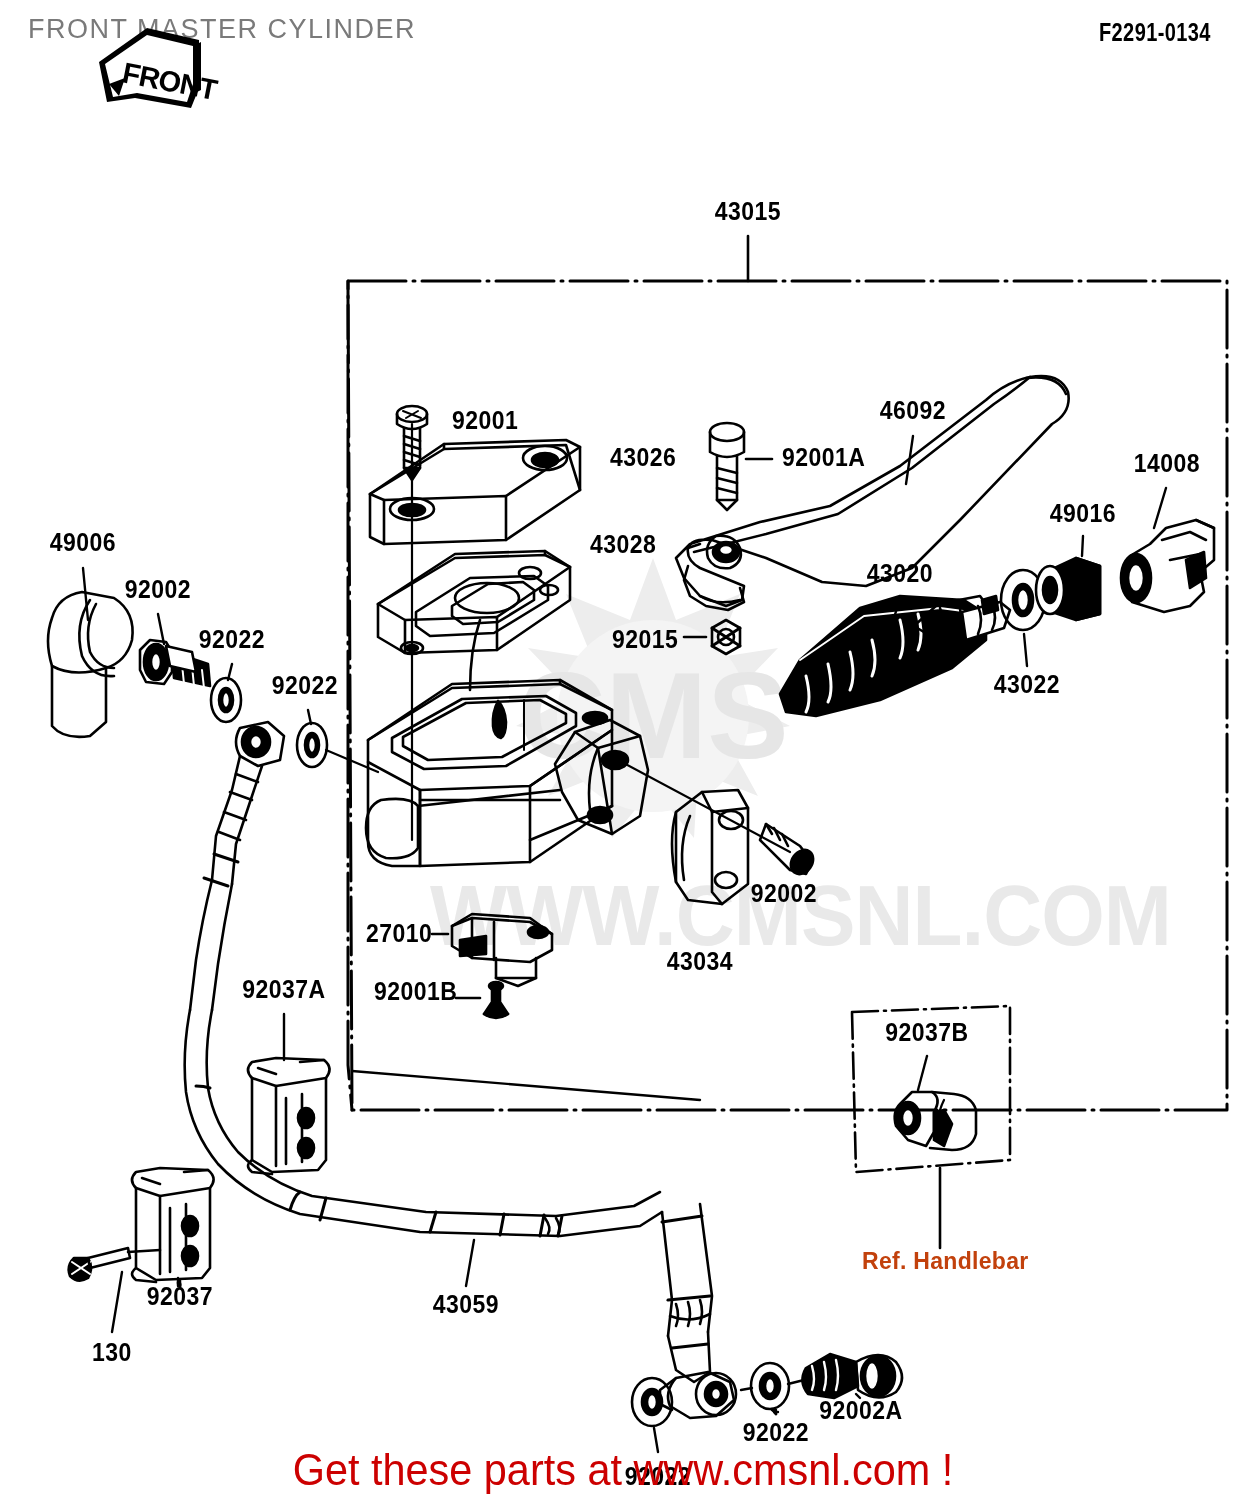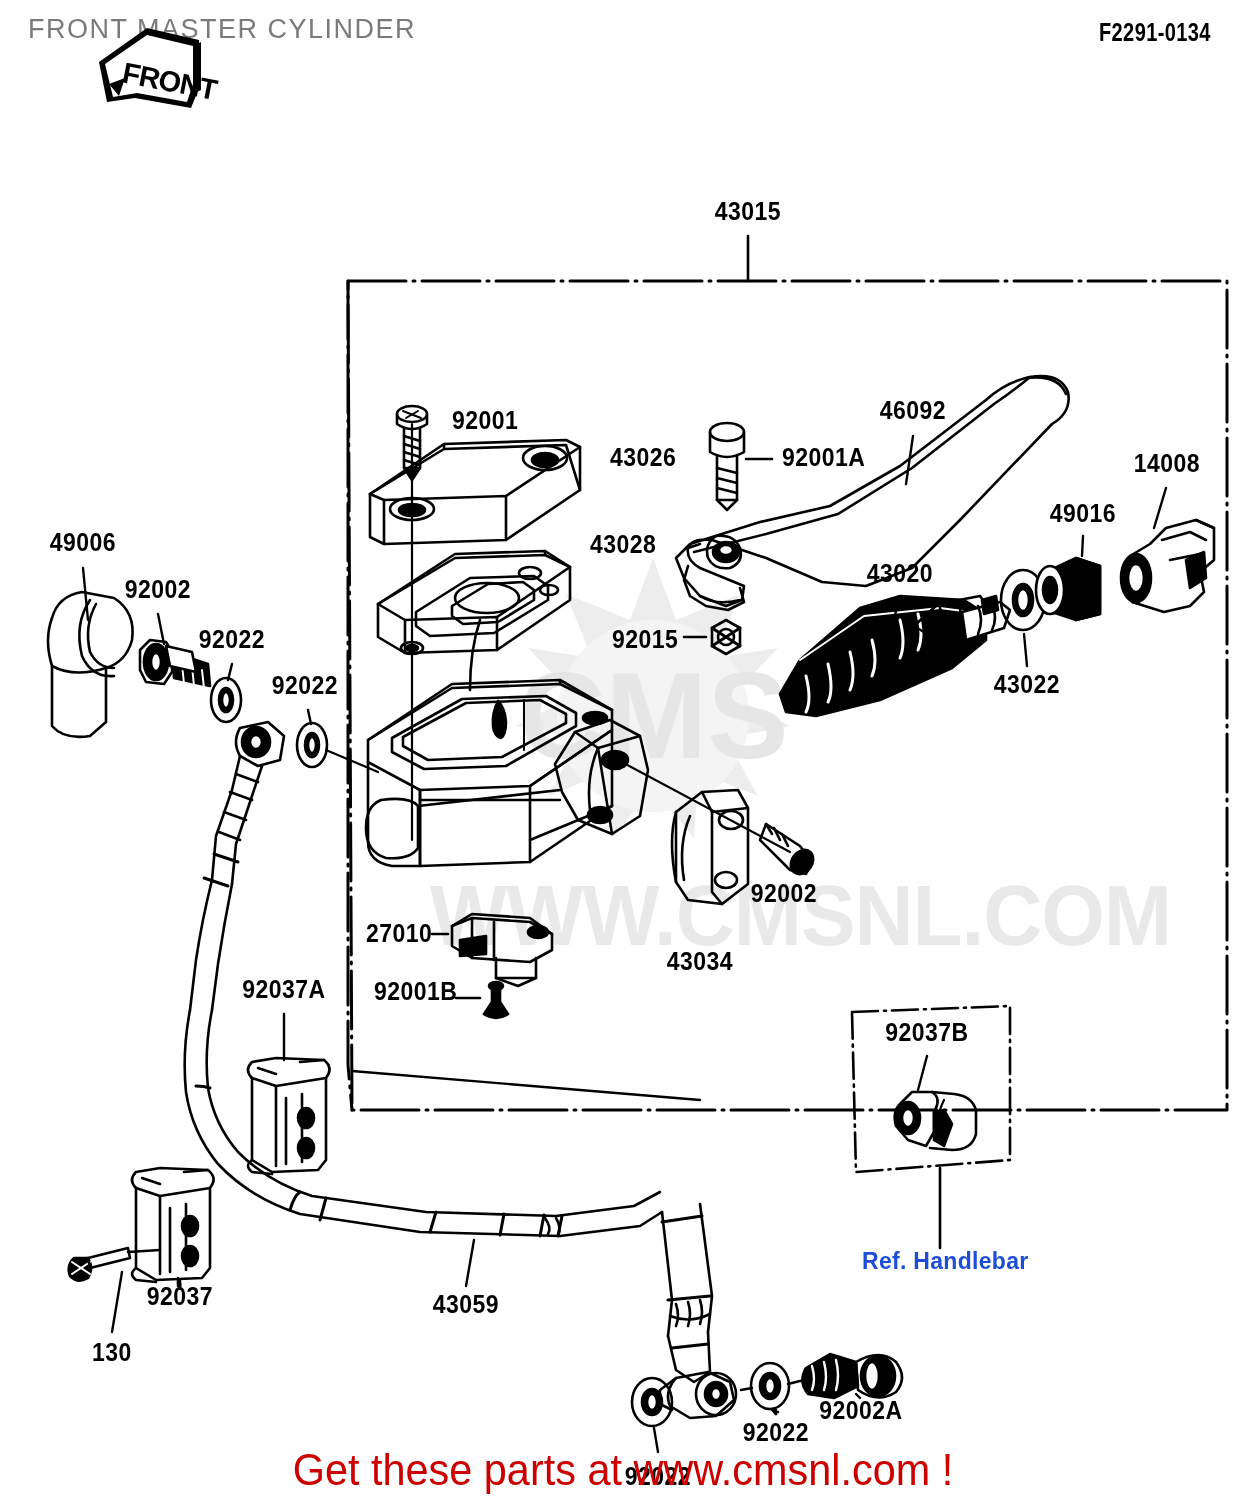--- a/index.html
+++ b/index.html
@@ -16,21 +16,21 @@
             transform:scaleX(.80);transform-origin:right top;letter-spacing:.5px;white-space:nowrap;}
 
   
   .front-badge{position:absolute;left:95px;top:24px;width:115px;height:100px;}
 
   
   .lbl{position:absolute;font-size:25px;font-weight:bold;color:#000;white-space:nowrap;
        font-family:"Liberation Sans",sans-serif;letter-spacing:.5px;
        transform:scaleX(.92);transform-origin:left center;}
   .lbl.ctr{transform:translateX(-50%) scaleX(.92);transform-origin:center center;}
-  .ref-lbl{position:absolute;font-size:23px;font-weight:bold;color:#1d4ed8;white-space:nowrap;
+  .ref-lbl{position:absolute;font-size:23px;font-weight:bold;color:#c2410c;white-space:nowrap;
            font-family:"Liberation Sans",sans-serif;letter-spacing:.3px;}
 
   
   .wm{position:absolute;pointer-events:none;user-select:none;}
   .wm-logo{left:418px;top:548px;width:470px;height:330px;opacity:1;}
   .wm-text{left:430px;top:866px;font-size:86px;font-weight:bold;color:#e9e9e9;
            letter-spacing:-1px;font-family:"Liberation Sans",sans-serif;
            transform:scaleX(.95);transform-origin:left top;white-space:nowrap;}
 
   

